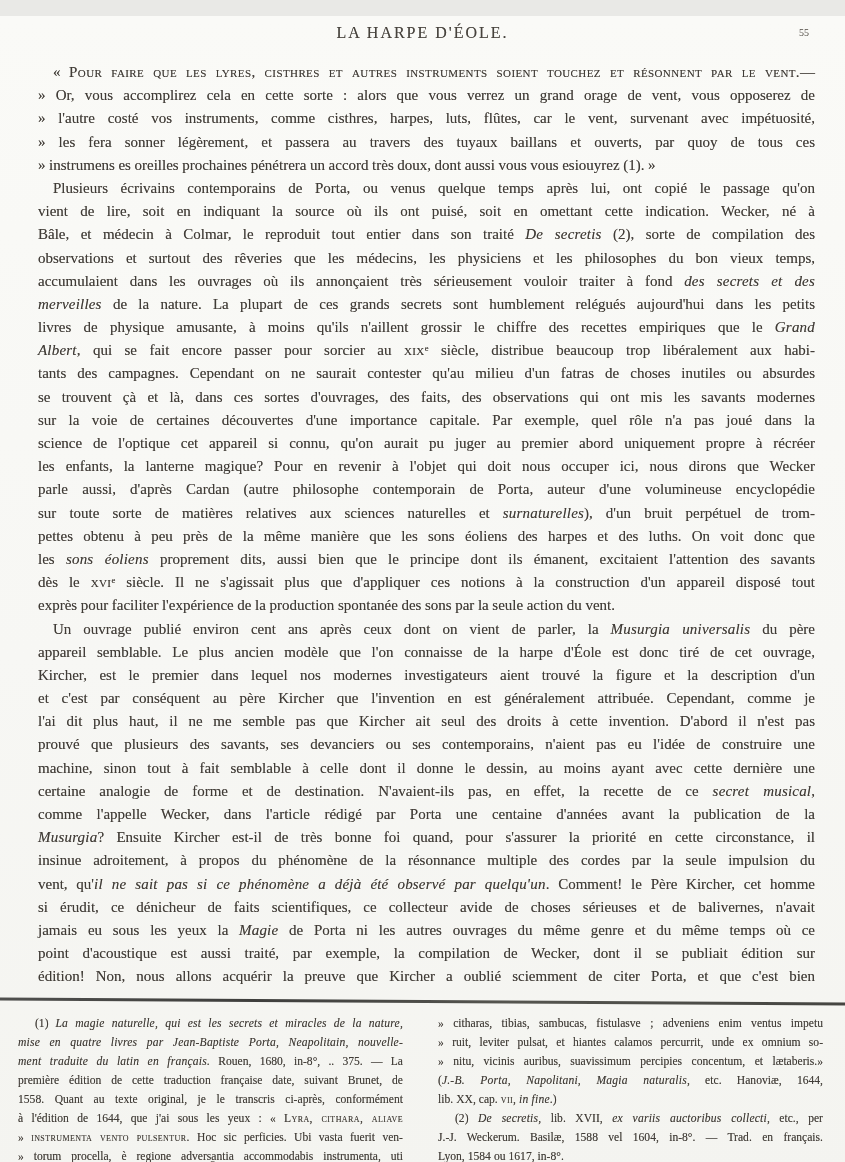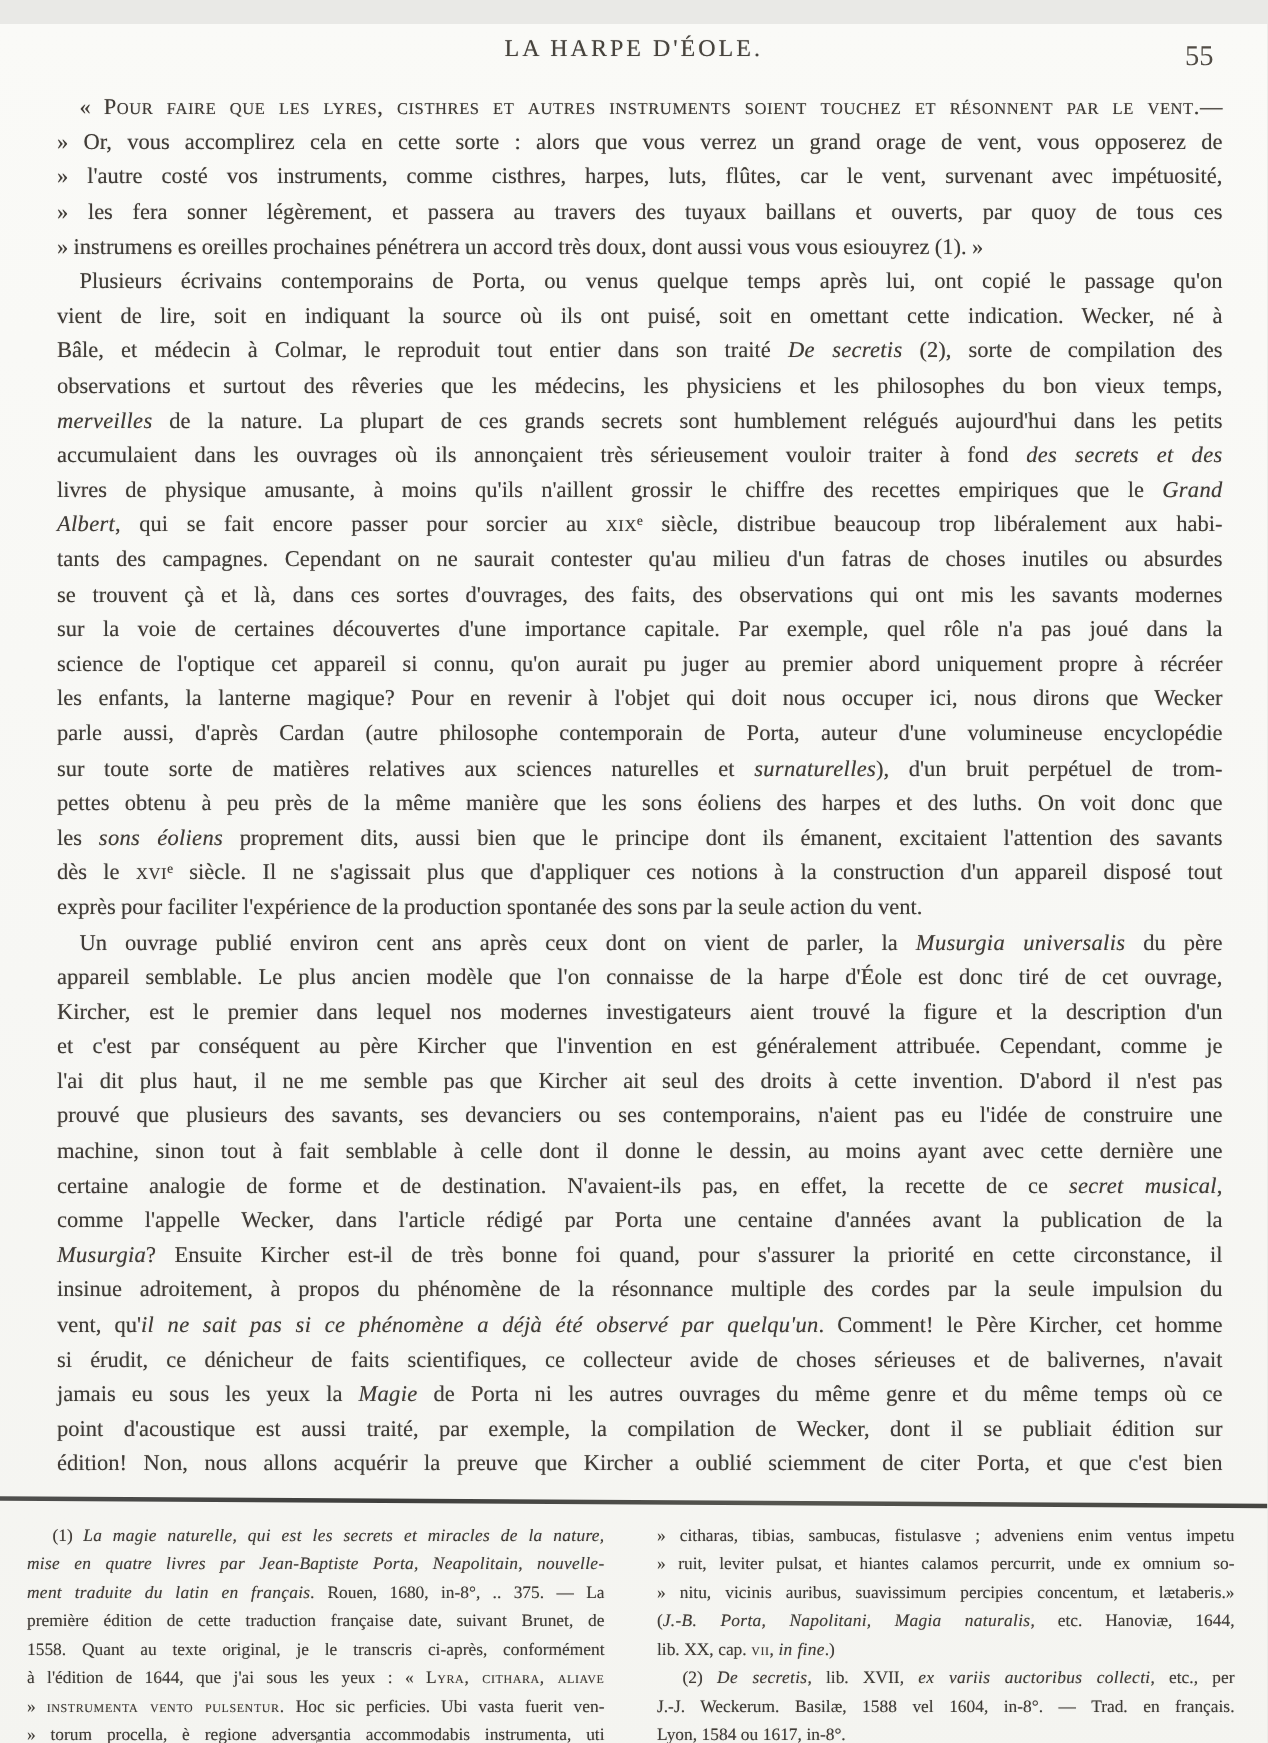--- a/index.html
+++ b/index.html
@@ -21,21 +21,21 @@
   }
   .running-title {
     position:absolute; left:0; right:0; top:0;
     text-align:center;
     font-size:16px; letter-spacing:2px;
     color:#47433d;
     text-shadow:0 0 0.6px rgba(70,65,60,0.5);
   }
   .page-number {
     position:absolute; right:36px; top:3px;
-    font-size:19px; color:#524d46;
+    font-size:10px; color:#524d46;
   }
   .body-text {
     margin-top:13px;
     padding:0 30px 0 38px;
     font-size:15px;
     text-shadow:0 0 0.55px rgba(72,66,58,0.55);
   }
   .line {
     line-height:23.2px;
     height:23.2px;
@@ -89,22 +89,22 @@
         <div class="line">» Or, vous accomplirez cela en cette sorte : alors que vous verrez un grand orage de vent, vous opposerez de</div>
         <div class="line">» l'autre costé vos instruments, comme cisthres, harpes, luts, flûtes, car le vent, survenant avec impétuosité,</div>
         <div class="line">» les fera sonner légèrement, et passera au travers des tuyaux baillans et ouverts, par quoy de tous ces</div>
         <div class="line noj">» instrumens es oreilles prochaines pénétrera un accord très doux, dont aussi vous vous esiouyrez (1). »</div>
       </div>
     <div>
         <div class="line ind">Plusieurs écrivains contemporains de Porta, ou venus quelque temps après lui, ont copié le passage qu'on</div>
         <div class="line">vient de lire, soit en indiquant la source où ils ont puisé, soit en omettant cette indication. Wecker, né à</div>
         <div class="line">Bâle, et médecin à Colmar, le reproduit tout entier dans son traité <i>De secretis</i> (2), sorte de compilation des</div>
         <div class="line">observations et surtout des rêveries que les médecins, les physiciens et les philosophes du bon vieux temps,</div>
+        <div class="line">accumulaient dans les ouvrages où ils annonçaient très sérieusement vouloir traiter à fond <i>des secrets et des</i></div>
         <div class="line"><i>merveilles</i> de la nature. La plupart de ces grands secrets sont humblement relégués aujourd'hui dans les petits</div>
-        <div class="line">accumulaient dans les ouvrages où ils annonçaient très sérieusement vouloir traiter à fond <i>des secrets et des</i></div>
         <div class="line">livres de physique amusante, à moins qu'ils n'aillent grossir le chiffre des recettes empiriques que le <i>Grand</i></div>
         <div class="line"><i>Albert</i>, qui se fait encore passer pour sorcier au <span class="sc">xix</span>ᵉ siècle, distribue beaucoup trop libéralement aux habi-</div>
         <div class="line">tants des campagnes. Cependant on ne saurait contester qu'au milieu d'un fatras de choses inutiles ou absurdes</div>
         <div class="line">se trouvent çà et là, dans ces sortes d'ouvrages, des faits, des observations qui ont mis les savants modernes</div>
         <div class="line">sur la voie de certaines découvertes d'une importance capitale. Par exemple, quel rôle n'a pas joué dans la</div>
         <div class="line">science de l'optique cet appareil si connu, qu'on aurait pu juger au premier abord uniquement propre à récréer</div>
         <div class="line">les enfants, la lanterne magique? Pour en revenir à l'objet qui doit nous occuper ici, nous dirons que Wecker</div>
         <div class="line">parle aussi, d'après Cardan (autre philosophe contemporain de Porta, auteur d'une volumineuse encyclopédie</div>
         <div class="line">sur toute sorte de matières relatives aux sciences naturelles et <i>surnaturelles</i>), d'un bruit perpétuel de trom-</div>
         <div class="line">pettes obtenu à peu près de la même manière que les sons éoliens des harpes et des luths. On voit donc que</div>

